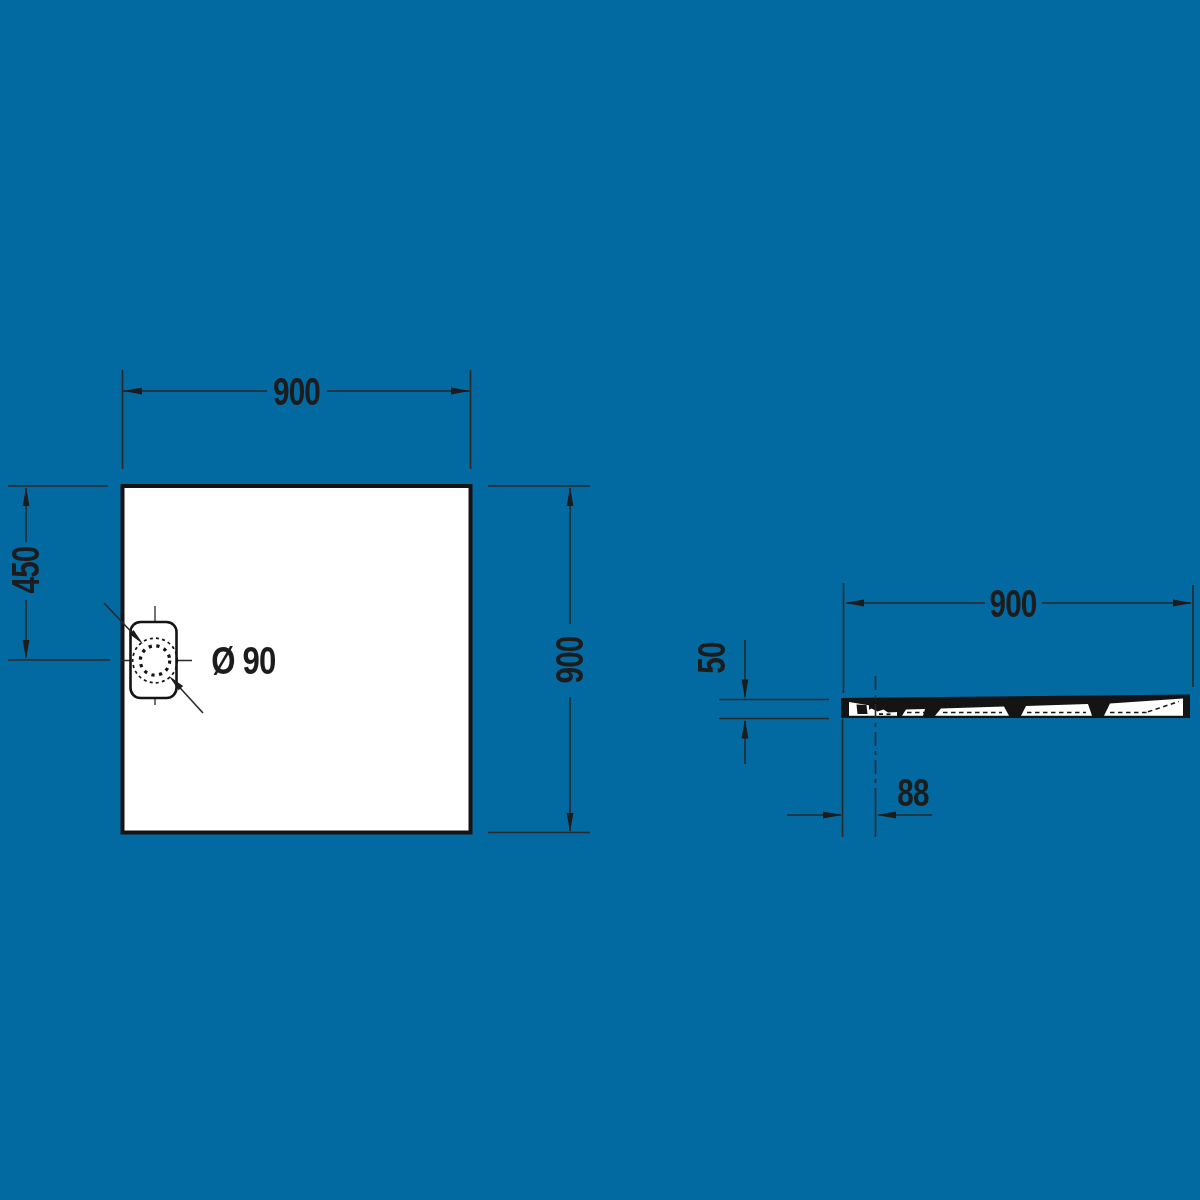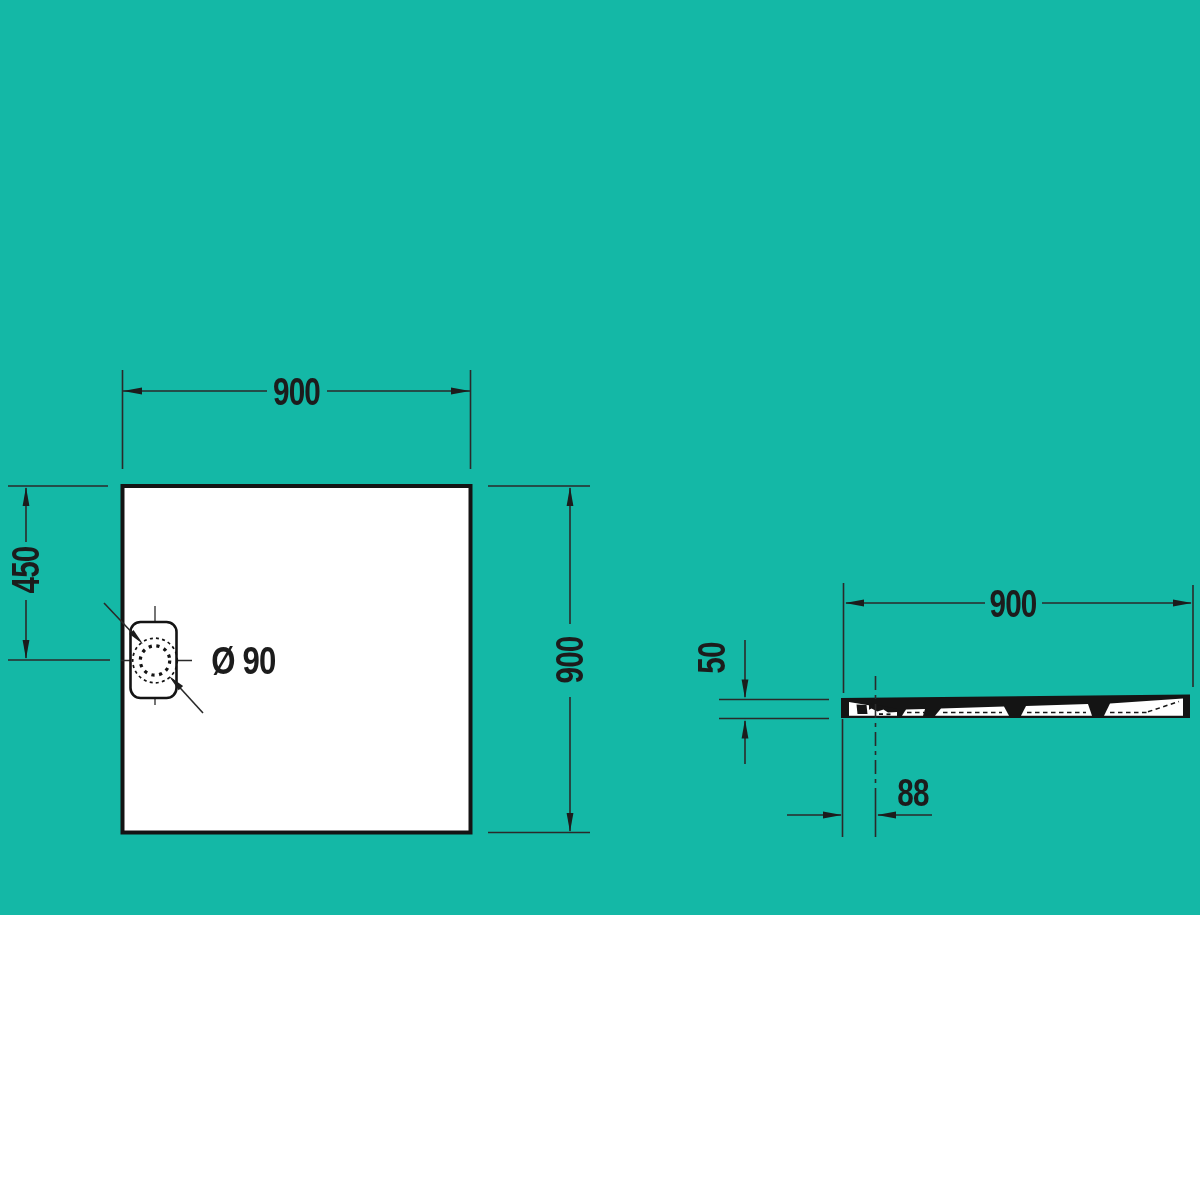--- a/index.html
+++ b/index.html
@@ -1,16 +1,16 @@
 <!DOCTYPE html>
 <html><head>
 <meta charset="utf-8">
 <style>
   html,body{margin:0;padding:0;background:#ffffff;}
-  .canvas{position:relative;width:1200px;height:915px;background:#14b8a6;overflow:hidden;}
+  .canvas{position:relative;width:1200px;height:1200px;background:#0369a1;overflow:hidden;}
   svg{display:block;}
   .lbl{font-family:"Liberation Sans",sans-serif;font-weight:700;font-size:38px;fill:#1c1c1c;letter-spacing:-1px;}
   .thin{stroke:#2a2a2a;stroke-width:1.6;fill:none;stroke-linecap:butt;}
   .hair{stroke:#2a2a2a;stroke-width:1.3;fill:none;}
   .thick{stroke:#141414;stroke-width:4;fill:#ffffff;}
   .mid{stroke:#141414;stroke-width:2.6;fill:#ffffff;}
   .ah{fill:#1c1c1c;stroke:none;}
   .dashfine{stroke:#141414;stroke-width:1.7;fill:none;stroke-dasharray:3 3.2;}
   .dotbold{stroke:#141414;stroke-width:3.2;fill:none;stroke-dasharray:3.2 4.6;}
   .hidden-dash{stroke:#141414;stroke-width:1.5;fill:none;stroke-dasharray:4.5 3.5;}

